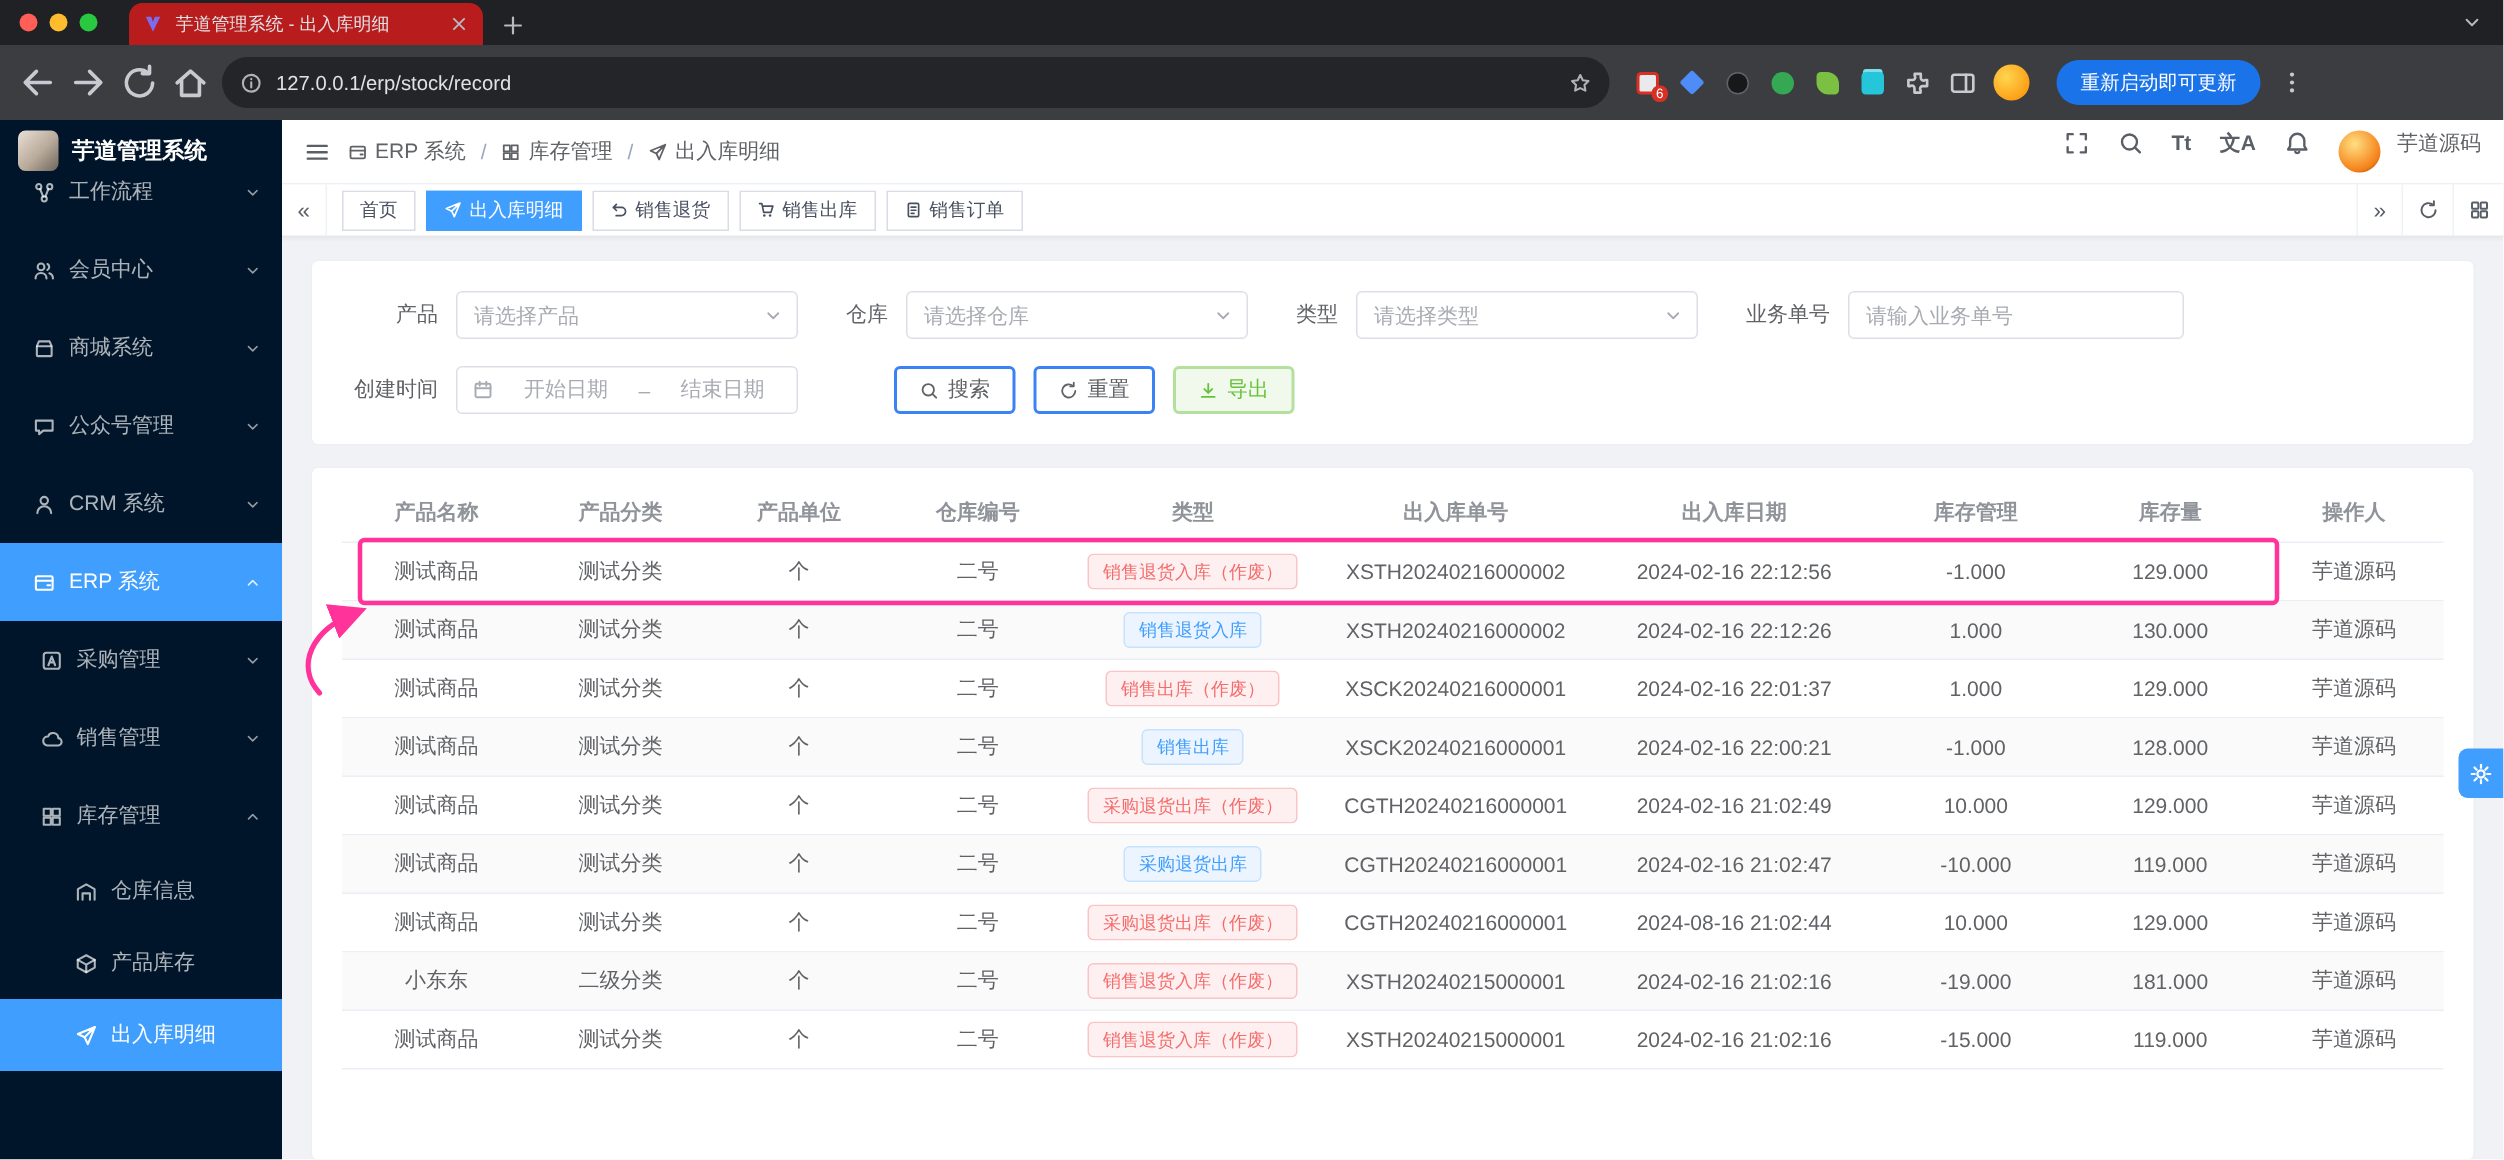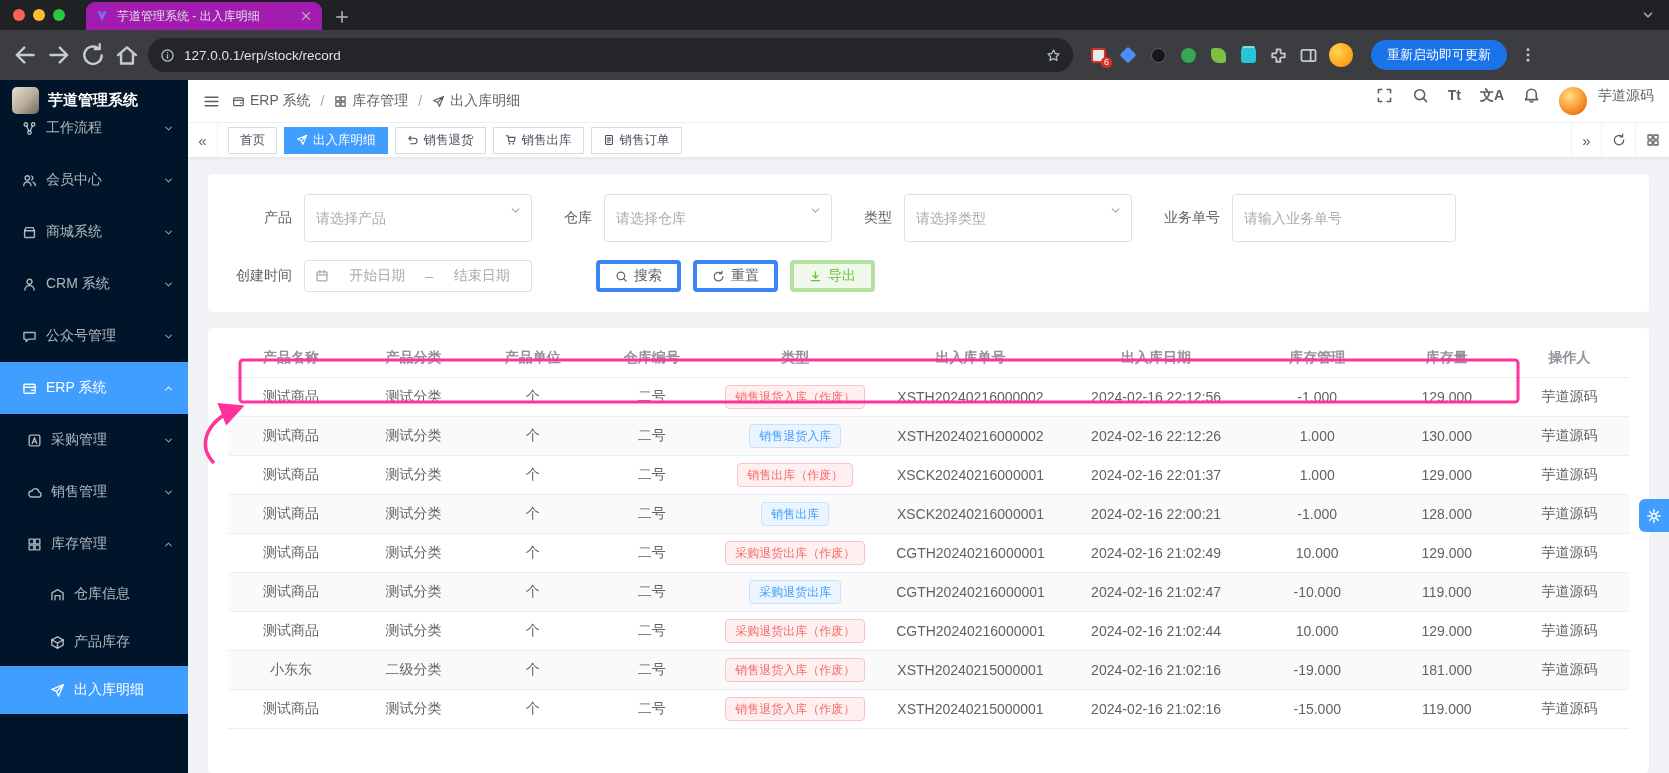--- a/index.html
+++ b/index.html
@@ -7,21 +7,21 @@
   html,body{width:1669px;height:773px;overflow:hidden}
   body{font-family:"Liberation Sans","DejaVu Sans",sans-serif;background:#fff;position:relative;font-size:14px}
   .icon{display:inline-flex;align-items:center;justify-content:center}
   .icon svg{width:100%;height:100%;display:block}
 
   
   .tabstrip{height:30px;background:#202124;position:relative;display:flex;align-items:flex-end}
   .lights{position:absolute;left:13px;top:9px;display:flex;gap:8px}
   .light{width:12px;height:12px;border-radius:50%;display:inline-block}
   .light.red{background:#ff5f57}.light.yellow{background:#febc2e}.light.green{background:#28c840}
-  .tab{width:236px;height:27px;background:#a21caf;border-radius:9px 9px 0 0;display:flex;align-items:center;gap:8px;padding:14px 9px;margin-left:86px;color:#dfe1e5;font-size:12px}
+  .tab{width:236px;height:27px;background:#b91c1c;border-radius:9px 9px 0 0;display:flex;align-items:center;gap:8px;padding:14px 9px;margin-left:86px;color:#dfe1e5;font-size:12px}
   .favicon{width:14px;height:14px;flex-shrink:0}
   .tab-title{flex:1;white-space:nowrap;overflow:hidden;text-overflow:ellipsis}
   .tab-close{width:14px;height:14px;color:#b6b9be;flex-shrink:0}
   .newtab{width:16px;height:16px;color:#b6b9be;margin:0 0 5px 12px}
   .tabsearch{width:14px;height:14px;color:#b6b9be;position:absolute;right:14px;top:8px}
   .toolbar{height:50px;background:#3b3d40;display:flex;align-items:center;padding:0 12px;gap:8px}
   .nav-btn{width:26px;height:26px;color:#c7cbd1}
   .urlbar{width:925px;height:34px;background:#232528;border-radius:17px;display:flex;align-items:center;gap:9px;padding:0 12px;color:#dfe1e5;font-size:13.5px}
   .urlbar .u-icon{width:15px;height:15px;color:#aeb3ba}
   .url-text{flex:1;white-space:nowrap;overflow:hidden}
@@ -80,29 +80,29 @@
   .tv-btn .icon{width:14px;height:14px}
 
   .content{flex:1;padding:16px 20px 0;display:flex;flex-direction:column;min-height:0}
   .card{background:#fff;border-radius:4px;box-shadow:0 0 2px rgba(0,0,0,.04)}
   .filter-card{padding:20px 24px;flex-shrink:0}
   .filter-row{display:flex;align-items:center}
   .filter-row + .filter-row{margin-top:18px}
   .f-item{display:flex;align-items:center;margin-right:32px}
   .f-label{font-size:14px;color:#606266;margin-right:12px;white-space:nowrap}
   .f-label.w1{min-width:60px;text-align:right}
-  .el-input{position:relative;width:228px;height:48px;border:1px solid #dcdfe6;border-radius:4px;display:flex;background:#fff}
+  .el-input{position:relative;width:228px;height:32px;border:1px solid #dcdfe6;border-radius:4px;display:flex;background:#fff}
   .el-input input{border:none;outline:none;width:100%;height:100%;padding:0 28px 0 11px;font-size:14px;color:#606266;background:transparent;font-family:inherit;border-radius:4px}
   .el-input input::placeholder{color:#a8abb2}
   .el-suffix{position:absolute;right:9px;top:9px;width:13px;height:13px;color:#a8abb2}
   .date-range{width:228px;height:32px;border:1px solid #dcdfe6;border-radius:4px;display:flex;align-items:center;gap:9px;padding:0 10px;font-size:14px;color:#a8abb2;background:#fff}
   .date-range .cal{width:14px;height:14px;color:#a8abb2;flex-shrink:0}
   .date-ph{flex:1;text-align:center;white-space:nowrap}
   .date-sep{color:#a8abb2}
-  .btn{height:32px;border-radius:4px;border:4px solid #3b82f6;background:#fff;color:#606266;font-size:14px;display:inline-flex;align-items:center;gap:6px;padding:7px 15px;cursor:pointer;font-family:inherit;white-space:nowrap}
+  .btn{height:32px;border-radius:4px;border:2px solid #3b82f6;background:#fff;color:#606266;font-size:14px;display:inline-flex;align-items:center;gap:6px;padding:7px 15px;cursor:pointer;font-family:inherit;white-space:nowrap}
   .btn + .btn{margin-left:12px}
   .btn .b-icon{width:13px;height:13px}
   .btn-success{background:#f0f9eb;border-color:#b3e19d;color:#67c23a}
   .btns{display:flex;align-items:center;margin-left:32px}
 
   .table-card{margin-top:16px;flex:1;padding:10px 20px 0;min-height:0}
   .grid-row{display:grid;grid-template-columns:9% 8.5% 8.5% 8.5% 12% 13% 13.5% 9.5% 9% 8.5%;align-items:center}
   .thead{height:40px;border-bottom:1px solid #ebeef5}
   .th{font-size:14px;color:#909399;font-weight:bold;text-align:center;white-space:nowrap;overflow:hidden}
   .tr{height:39px;border-bottom:1px solid #ebeef5}
@@ -277,38 +277,38 @@
           <span class="mi-label">商城系统</span>
           <span class="mi-chevron icon down">
             <svg viewBox="0 0 14 14" fill="none" stroke="currentColor" stroke-width="1.3" stroke-linecap="round" stroke-linejoin="round">
               <path d="M3.4 5.2 7 8.8l3.6-3.6"></path>
             </svg>
           </span>
         </div>
         <div class="menu-item level-1">
           <span class="mi-icon icon">
             <svg viewBox="0 0 14 14" fill="none" stroke="currentColor" stroke-width="1.3" stroke-linecap="round" stroke-linejoin="round">
+              <path d="M1.8 3.2h10.4v6.2H6.4L3.8 11.6V9.4H1.8z"></path>
+            </svg>
+          </span>
+          <span class="mi-label">公众号管理</span>
+          <span class="mi-chevron icon down">
+            <svg viewBox="0 0 14 14" fill="none" stroke="currentColor" stroke-width="1.3" stroke-linecap="round" stroke-linejoin="round">
+              <path d="M3.4 5.2 7 8.8l3.6-3.6"></path>
+            </svg>
+          </span>
+        </div>
+        <div class="menu-item level-1">
+          <span class="mi-icon icon">
+            <svg viewBox="0 0 14 14" fill="none" stroke="currentColor" stroke-width="1.3" stroke-linecap="round" stroke-linejoin="round">
               <circle cx="7" cy="4.4" r="2.3"></circle>
               <path d="M2.7 12.2c0-2.4 1.9-4.3 4.3-4.3s4.3 1.9 4.3 4.3"></path>
             </svg>
           </span>
           <span class="mi-label">CRM 系统</span>
-          <span class="mi-chevron icon down">
-            <svg viewBox="0 0 14 14" fill="none" stroke="currentColor" stroke-width="1.3" stroke-linecap="round" stroke-linejoin="round">
-              <path d="M3.4 5.2 7 8.8l3.6-3.6"></path>
-            </svg>
-          </span>
-        </div>
-        <div class="menu-item level-1">
-          <span class="mi-icon icon">
-            <svg viewBox="0 0 14 14" fill="none" stroke="currentColor" stroke-width="1.3" stroke-linecap="round" stroke-linejoin="round">
-              <path d="M1.8 3.2h10.4v6.2H6.4L3.8 11.6V9.4H1.8z"></path>
-            </svg>
-          </span>
-          <span class="mi-label">公众号管理</span>
           <span class="mi-chevron icon down">
             <svg viewBox="0 0 14 14" fill="none" stroke="currentColor" stroke-width="1.3" stroke-linecap="round" stroke-linejoin="round">
               <path d="M3.4 5.2 7 8.8l3.6-3.6"></path>
             </svg>
           </span>
         </div>
         <div class="menu-item level-1 active">
           <span class="mi-icon icon">
             <svg viewBox="0 0 14 14" fill="none" stroke="currentColor" stroke-width="1.3" stroke-linecap="round" stroke-linejoin="round">
               <rect x="1.8" y="3" width="10.4" height="8.4" rx="1"></rect>
@@ -697,21 +697,21 @@
               <div class="td">119.000</div>
               <div class="td">芋道源码</div>
             </div>
             <div class="tr grid-row">
               <div class="td">测试商品</div>
               <div class="td">测试分类</div>
               <div class="td">个</div>
               <div class="td">二号</div>
               <div class="td"><span class="el-tag danger">采购退货出库（作废）</span></div>
               <div class="td">CGTH20240216000001</div>
-              <div class="td">2024-02-16 21:02:44</div>
+              <div class="td">2024-08-16 21:02:44</div>
               <div class="td">10.000</div>
               <div class="td">129.000</div>
               <div class="td">芋道源码</div>
             </div>
             <div class="tr grid-row stripe">
               <div class="td">小东东</div>
               <div class="td">二级分类</div>
               <div class="td">个</div>
               <div class="td">二号</div>
               <div class="td"><span class="el-tag danger">销售退货入库（作废）</span></div>

